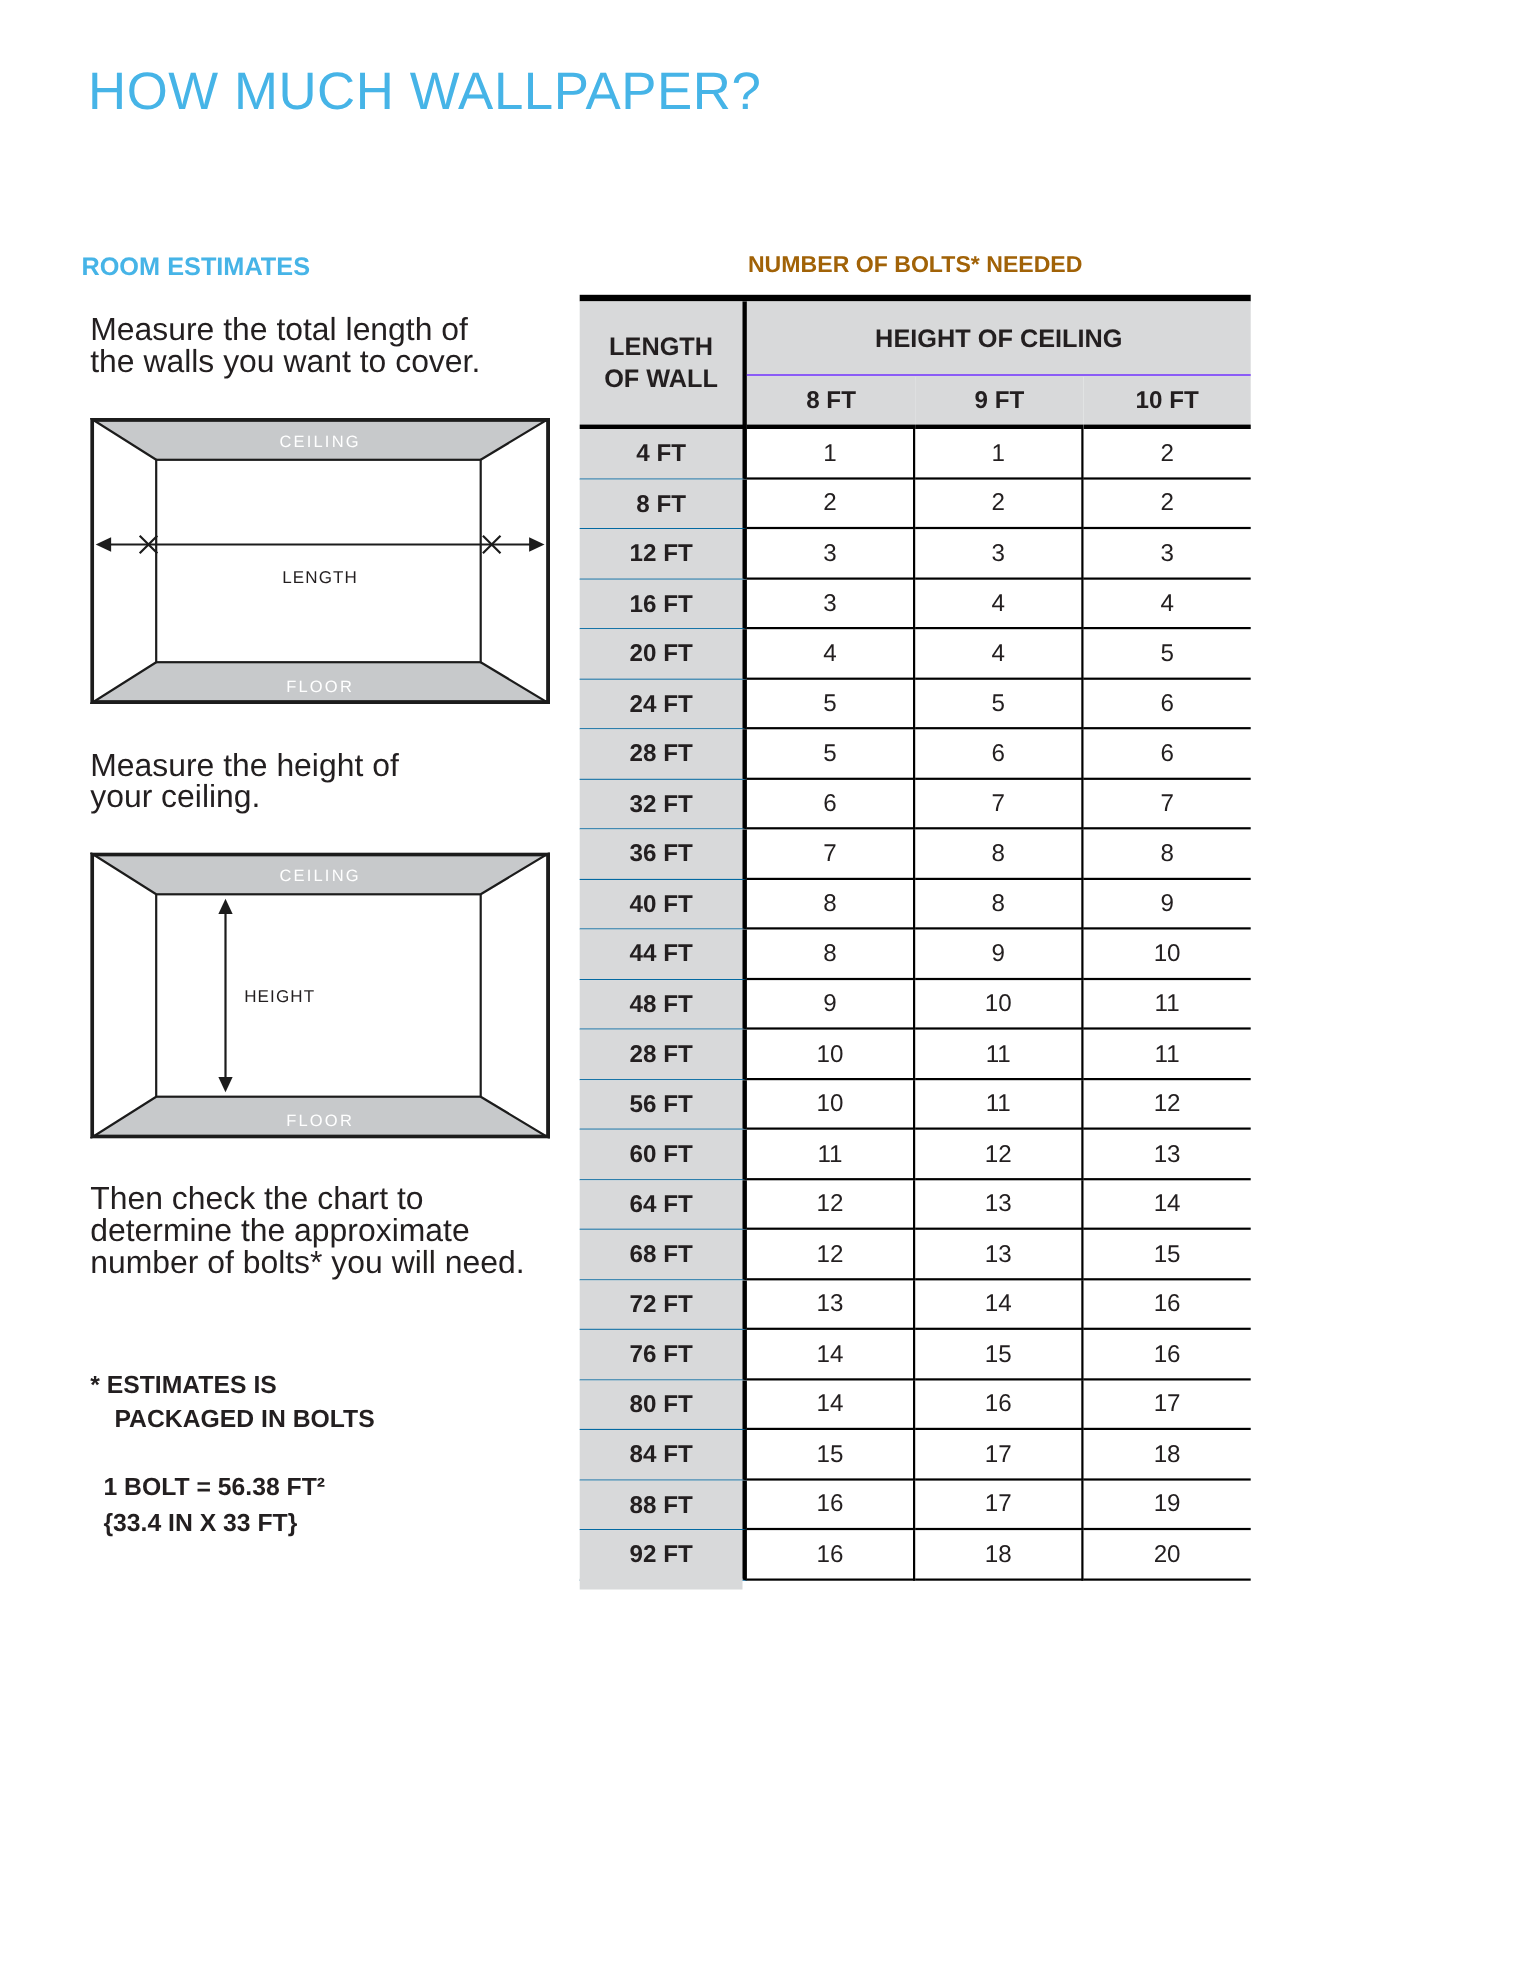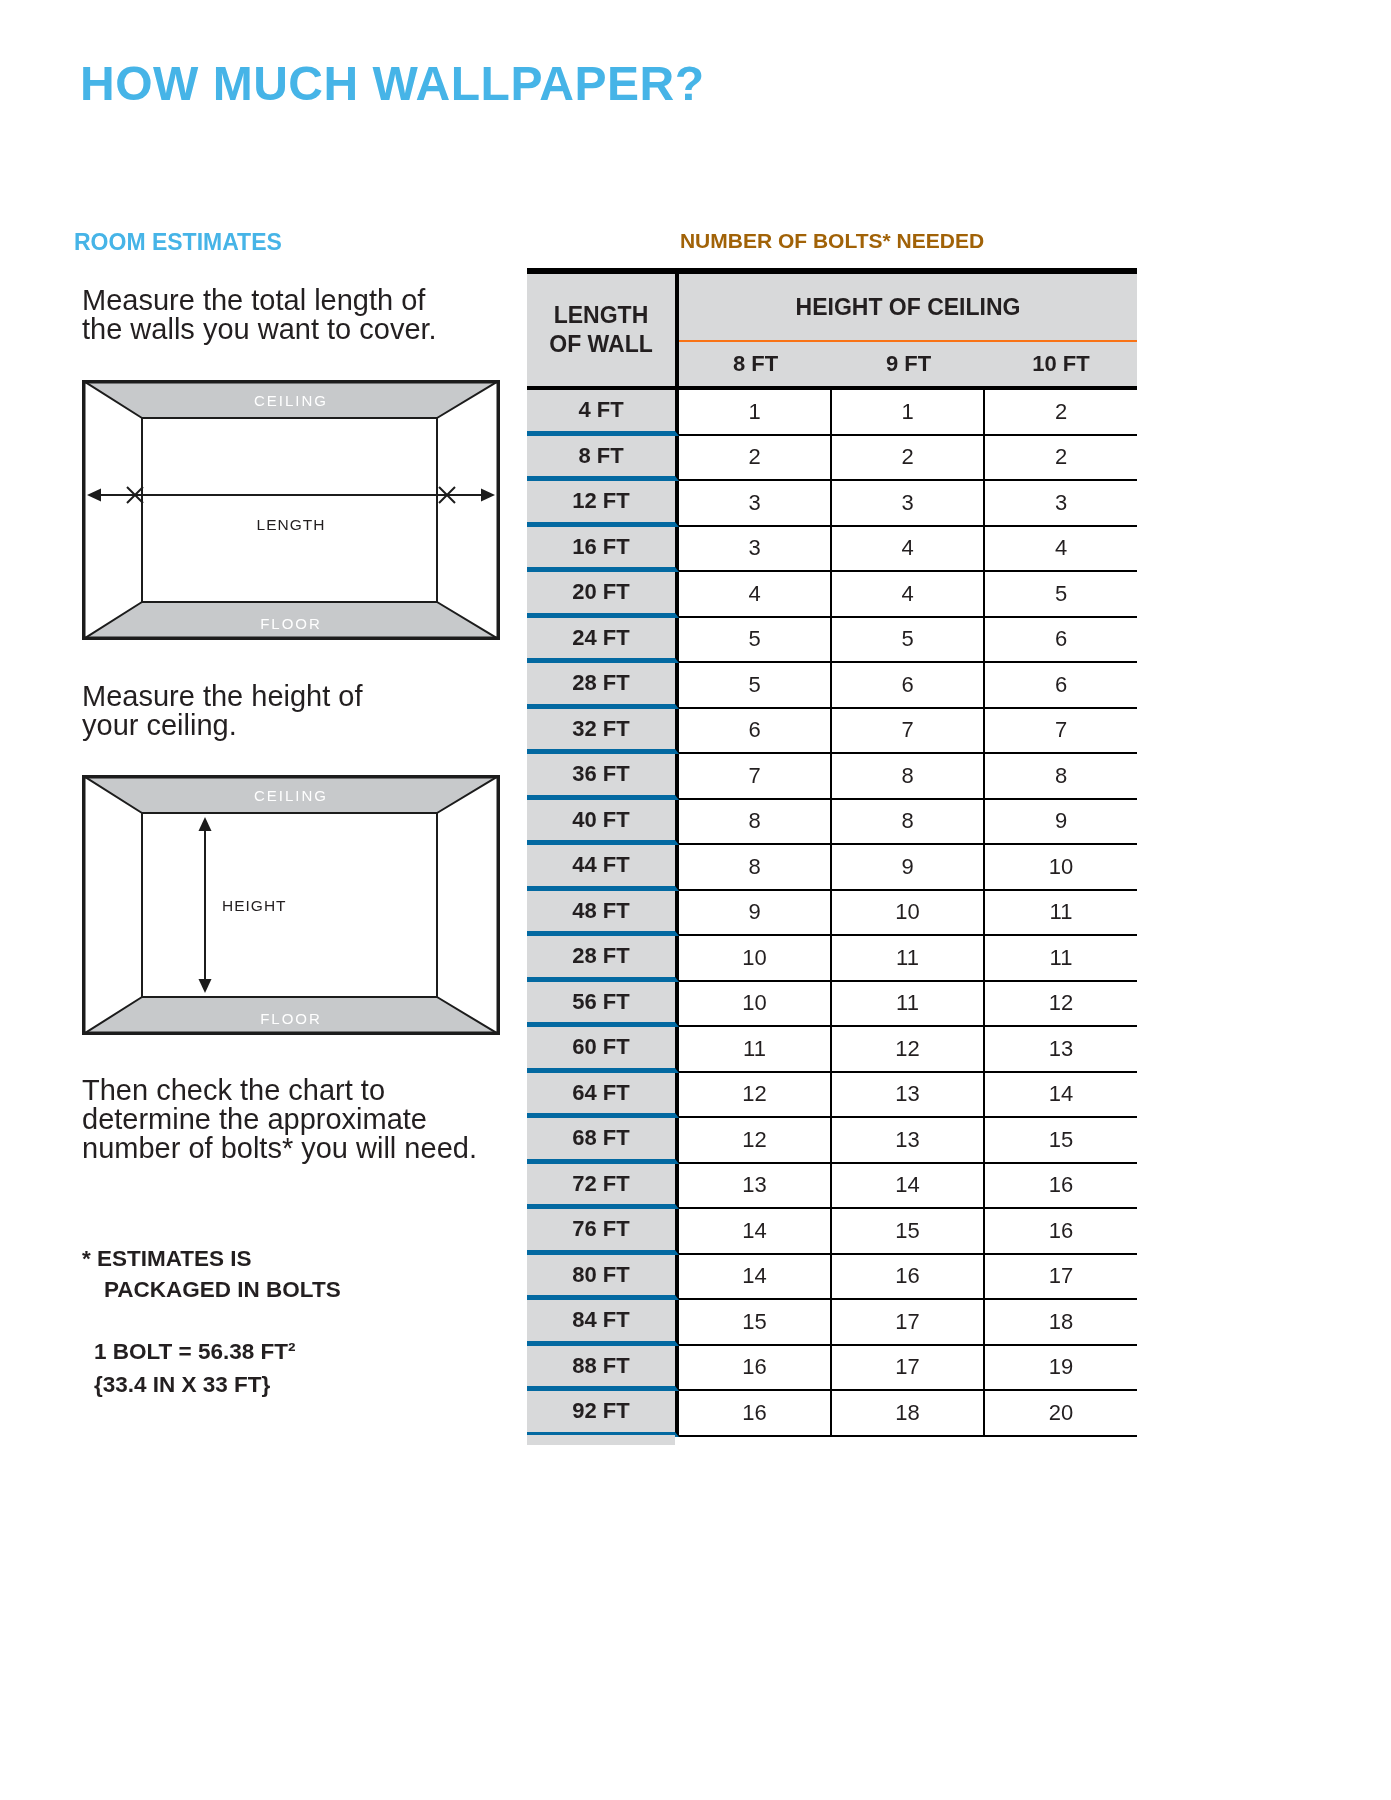--- a/index.html
+++ b/index.html
@@ -5,21 +5,21 @@
   * { margin:0; padding:0; box-sizing:border-box; }
   html,body { background:#ffffff; }
   body {
     width:1391px; height:1800px; position:relative;
     font-family:"Liberation Sans", sans-serif; color:#231f20;
   }
   .abs { position:absolute; }
 
   .page-title {
     left:80px; top:56px;
-    font-size:48px; font-weight:bold; letter-spacing:0.5px;
+    font-size:48px; font-weight:normal; letter-spacing:0.5px;
     color:#46b4e7;
   }
   .side-heading {
     left:74px; top:229px;
     font-size:23px; font-weight:bold; color:#46b4e7;
   }
   .table-heading {
     left:527px; top:229px; width:610px; text-align:center;
     font-size:21px; font-weight:bold; color:#a16207;
   }
@@ -61,29 +61,29 @@
     border-top:6px solid #000;
   }
   table.bolts th, table.bolts td {
     padding:0; text-align:center; vertical-align:middle;
   }
   .label-head {
     background:#d8d9da; border-right:4px solid #000; border-bottom:4px solid #000;
     font-size:23px; font-weight:bold; line-height:29px; white-space:pre-line;
   }
   .group-head {
-    background:#d8d9da; border-bottom:2px solid #f97316;
+    background:#d8d9da; border-bottom:2px solid #8b5cf6;
     height:68px; font-size:23px; font-weight:bold;
   }
   .col-head {
     background:#d8d9da; border-bottom:4px solid #000;
     height:48px; font-size:22px; font-weight:bold;
   }
   table.bolts tbody th.row-label {
-    background:#d8d9da; border-right:4px solid #000; border-bottom:5px solid #0369a1;
+    background:#d8d9da; border-right:4px solid #000; border-bottom:1px solid #0369a1;
     height:45.5px; font-size:22px; font-weight:bold;
   }
   table.bolts tbody td {
     border-bottom:2px solid #000; border-right:2px solid #000;
     height:45.5px; font-size:22px; font-weight:normal;
   }
   table.bolts tbody td:last-child { border-right:none; }
 </style>
 </head>
 <body>

